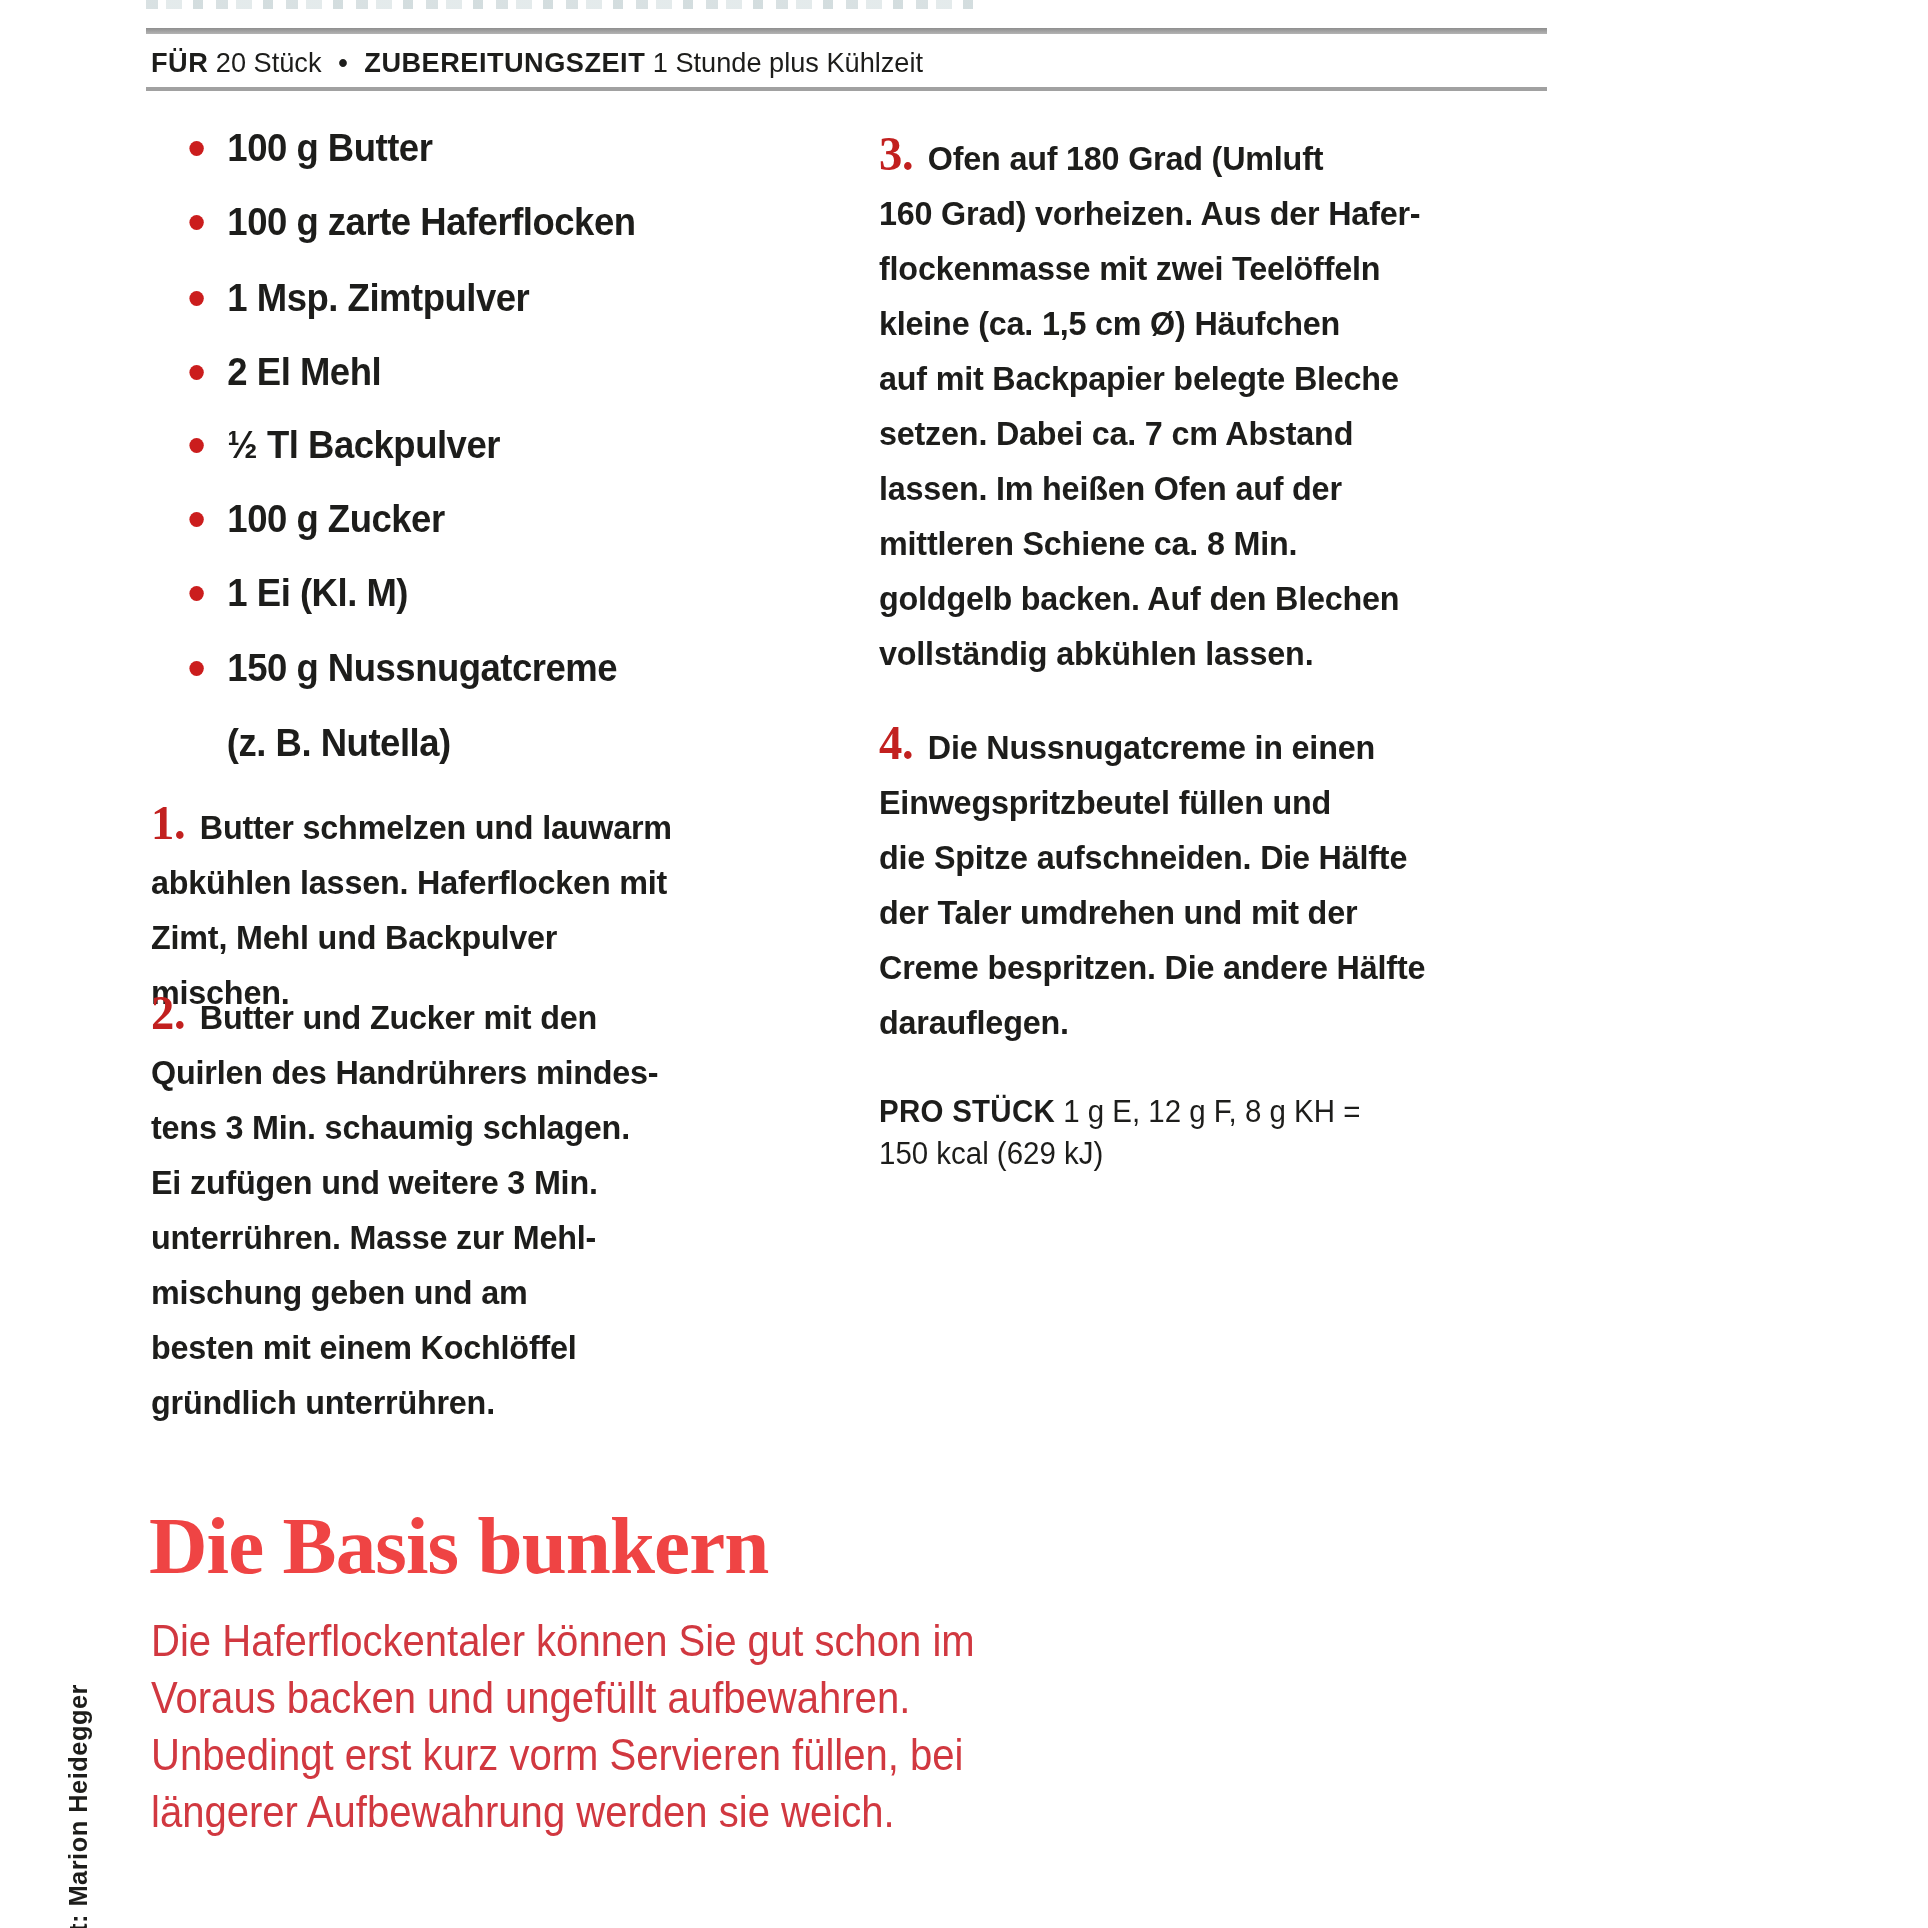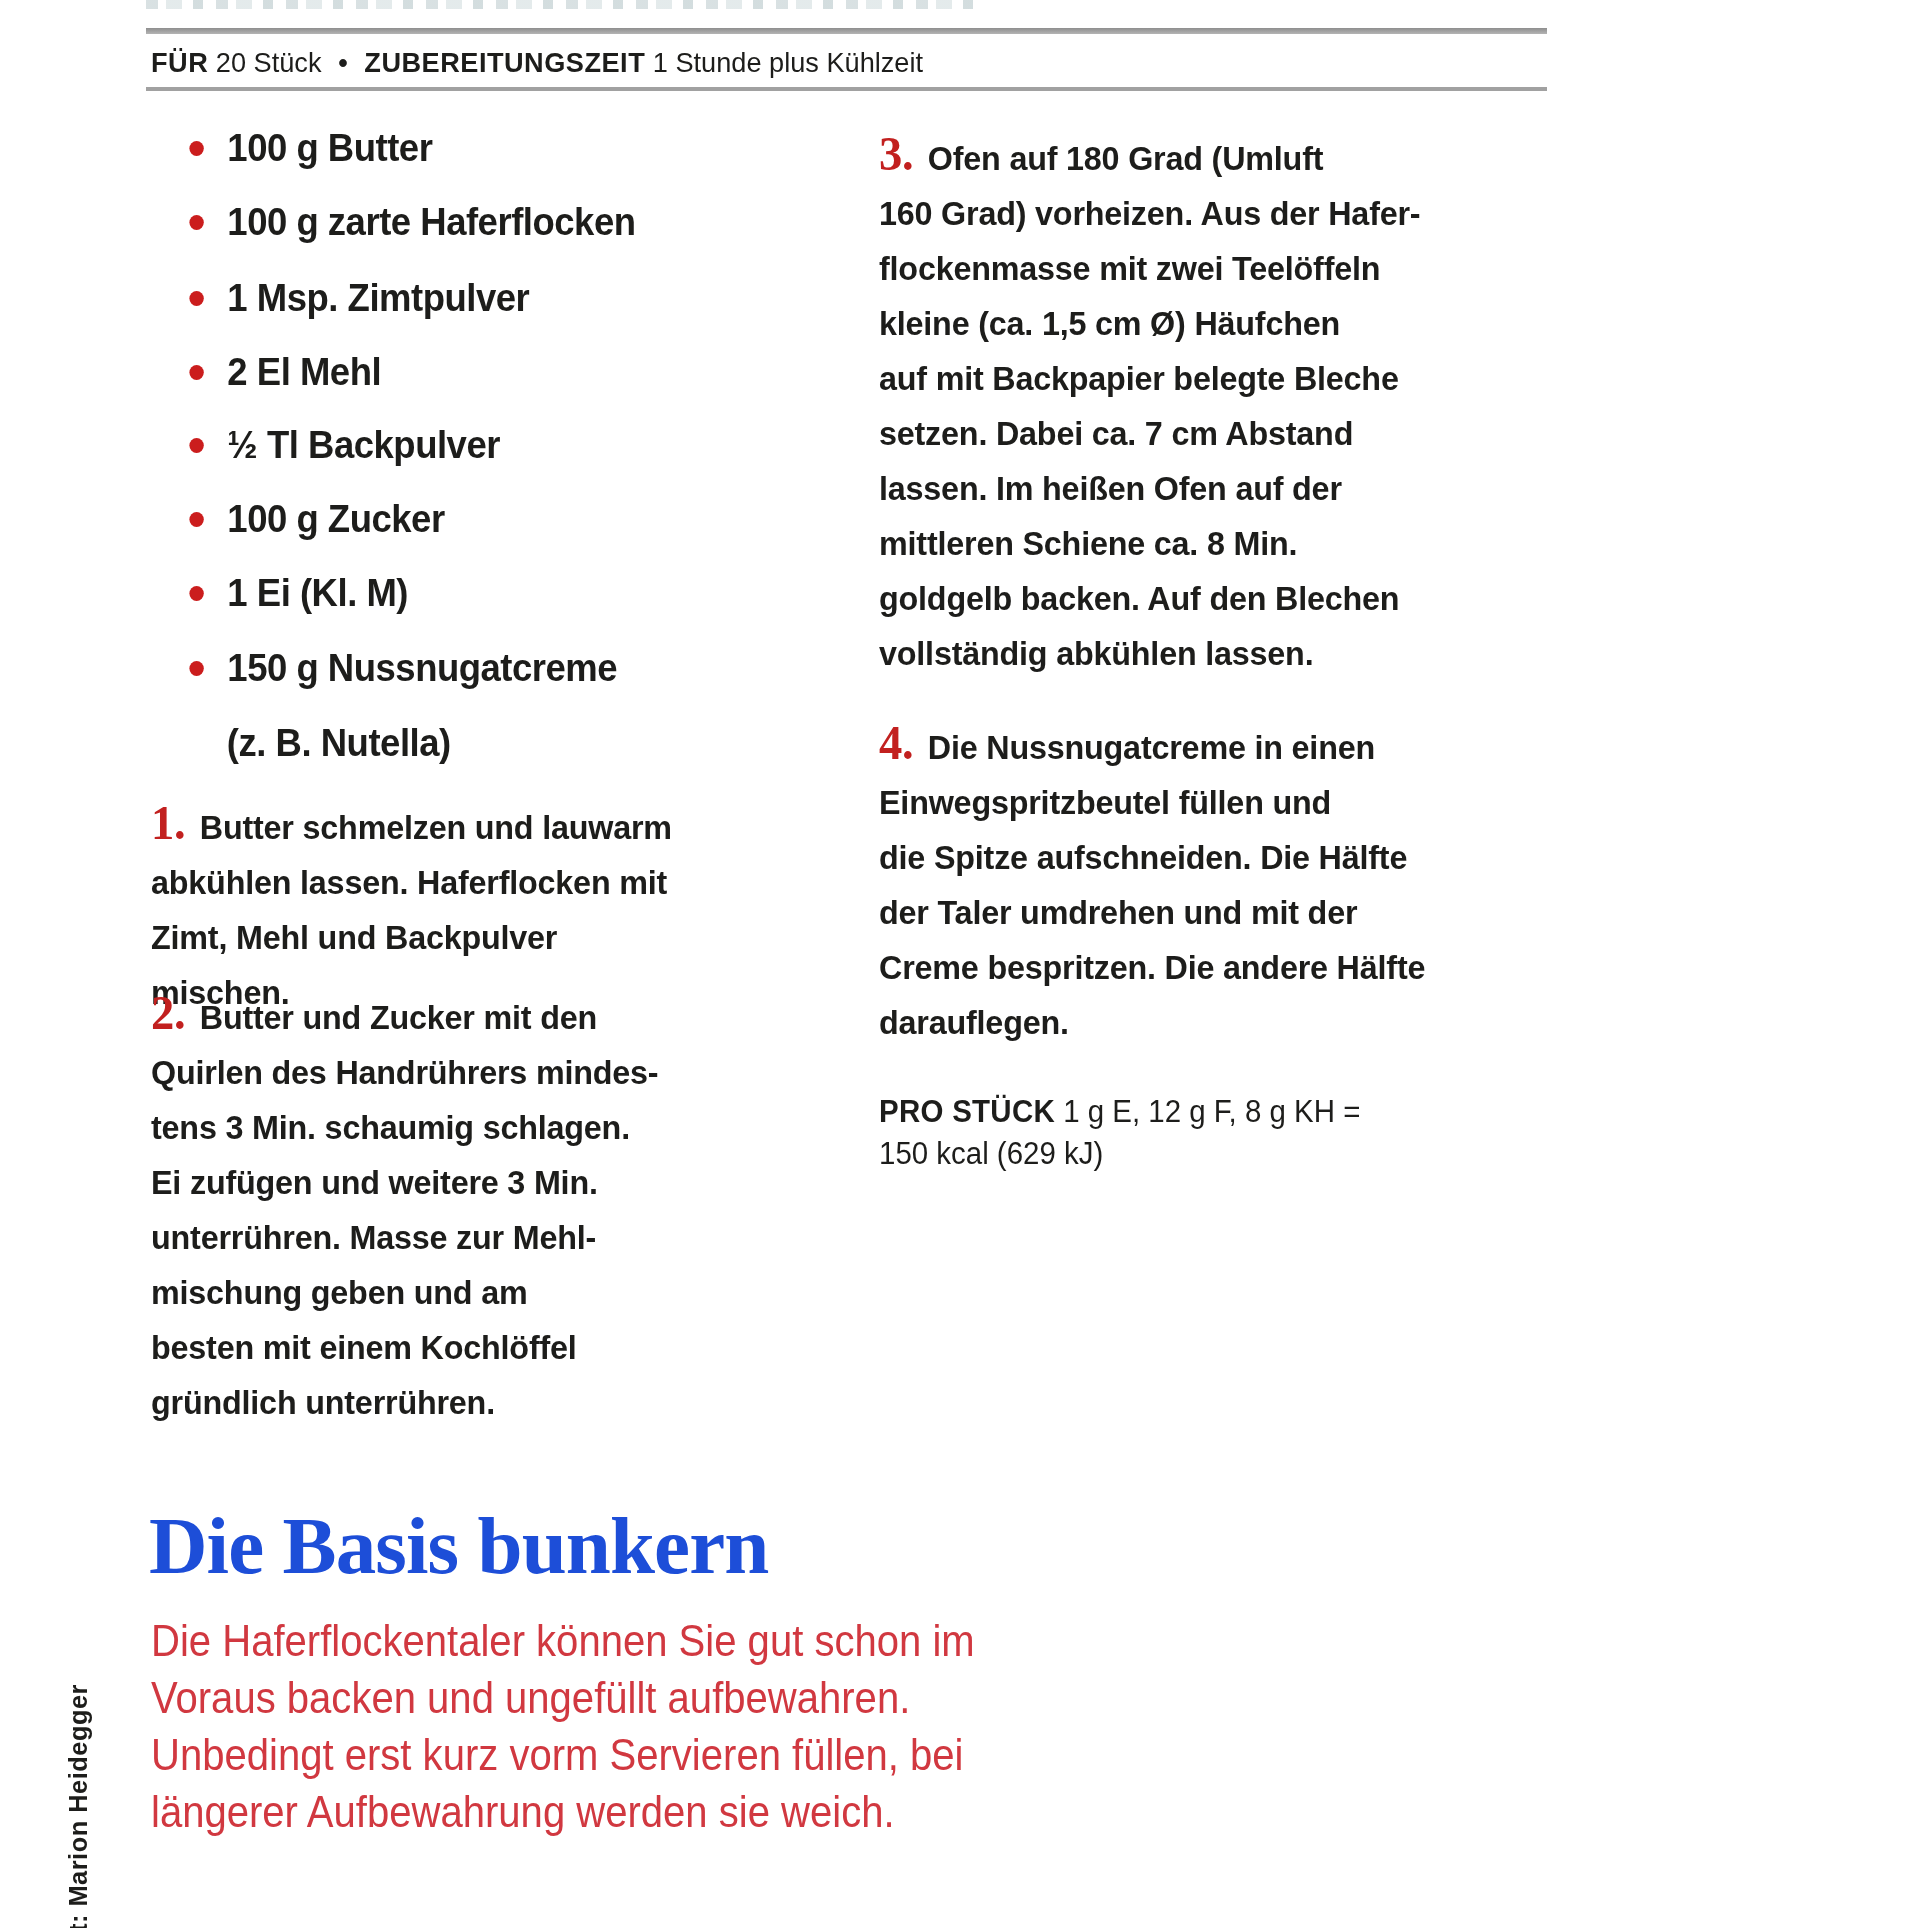--- a/index.html
+++ b/index.html
@@ -74,21 +74,21 @@
     transform:scaleX(.95);transform-origin:0 0;
   }
   .nutrition b{font-weight:800;letter-spacing:0.3px;}
   .nutrition .nut-text{white-space:pre-line;}
 
   
   .tip-title{
     left:149px;top:1501px;width:1318px;
     font-family:"Liberation Serif", serif;
     font-weight:700;font-size:81px;line-height:90px;
-    color:#1d4ed8;letter-spacing:-0.9px;
+    color:#ef4444;letter-spacing:-0.9px;
     margin:0;
   }
   .tip-body{
     left:151px;top:1612px;width:1130px;
     font-size:45px;line-height:57px;font-weight:400;
     color:#d13840;
     transform:scaleX(.89);transform-origin:0 0;
     white-space:pre-line;
     margin:0;
   }

